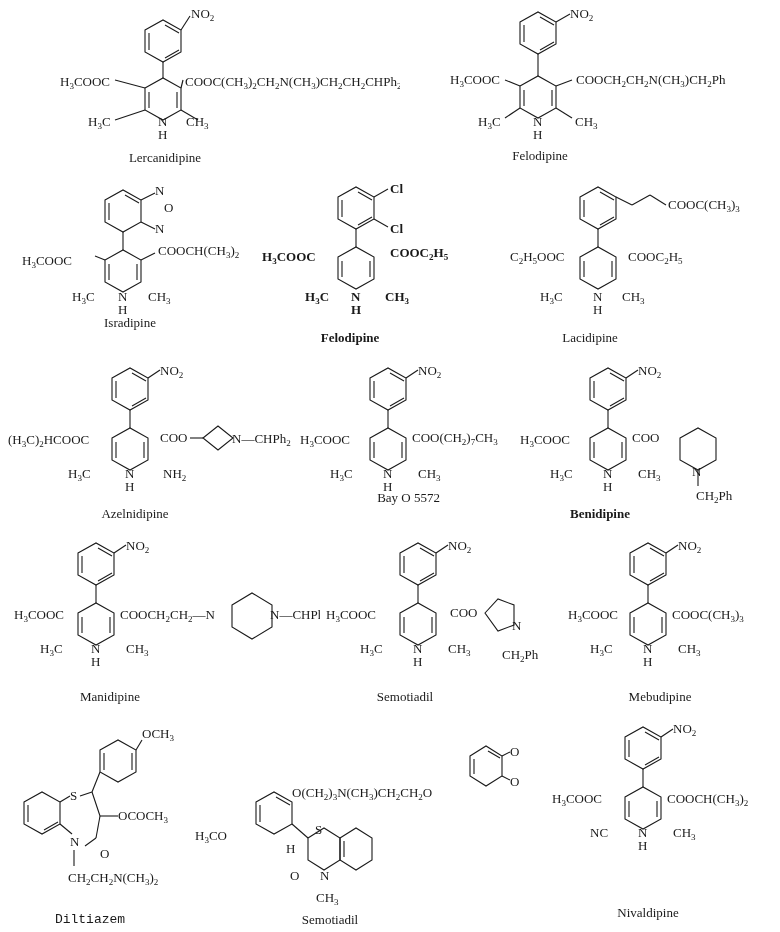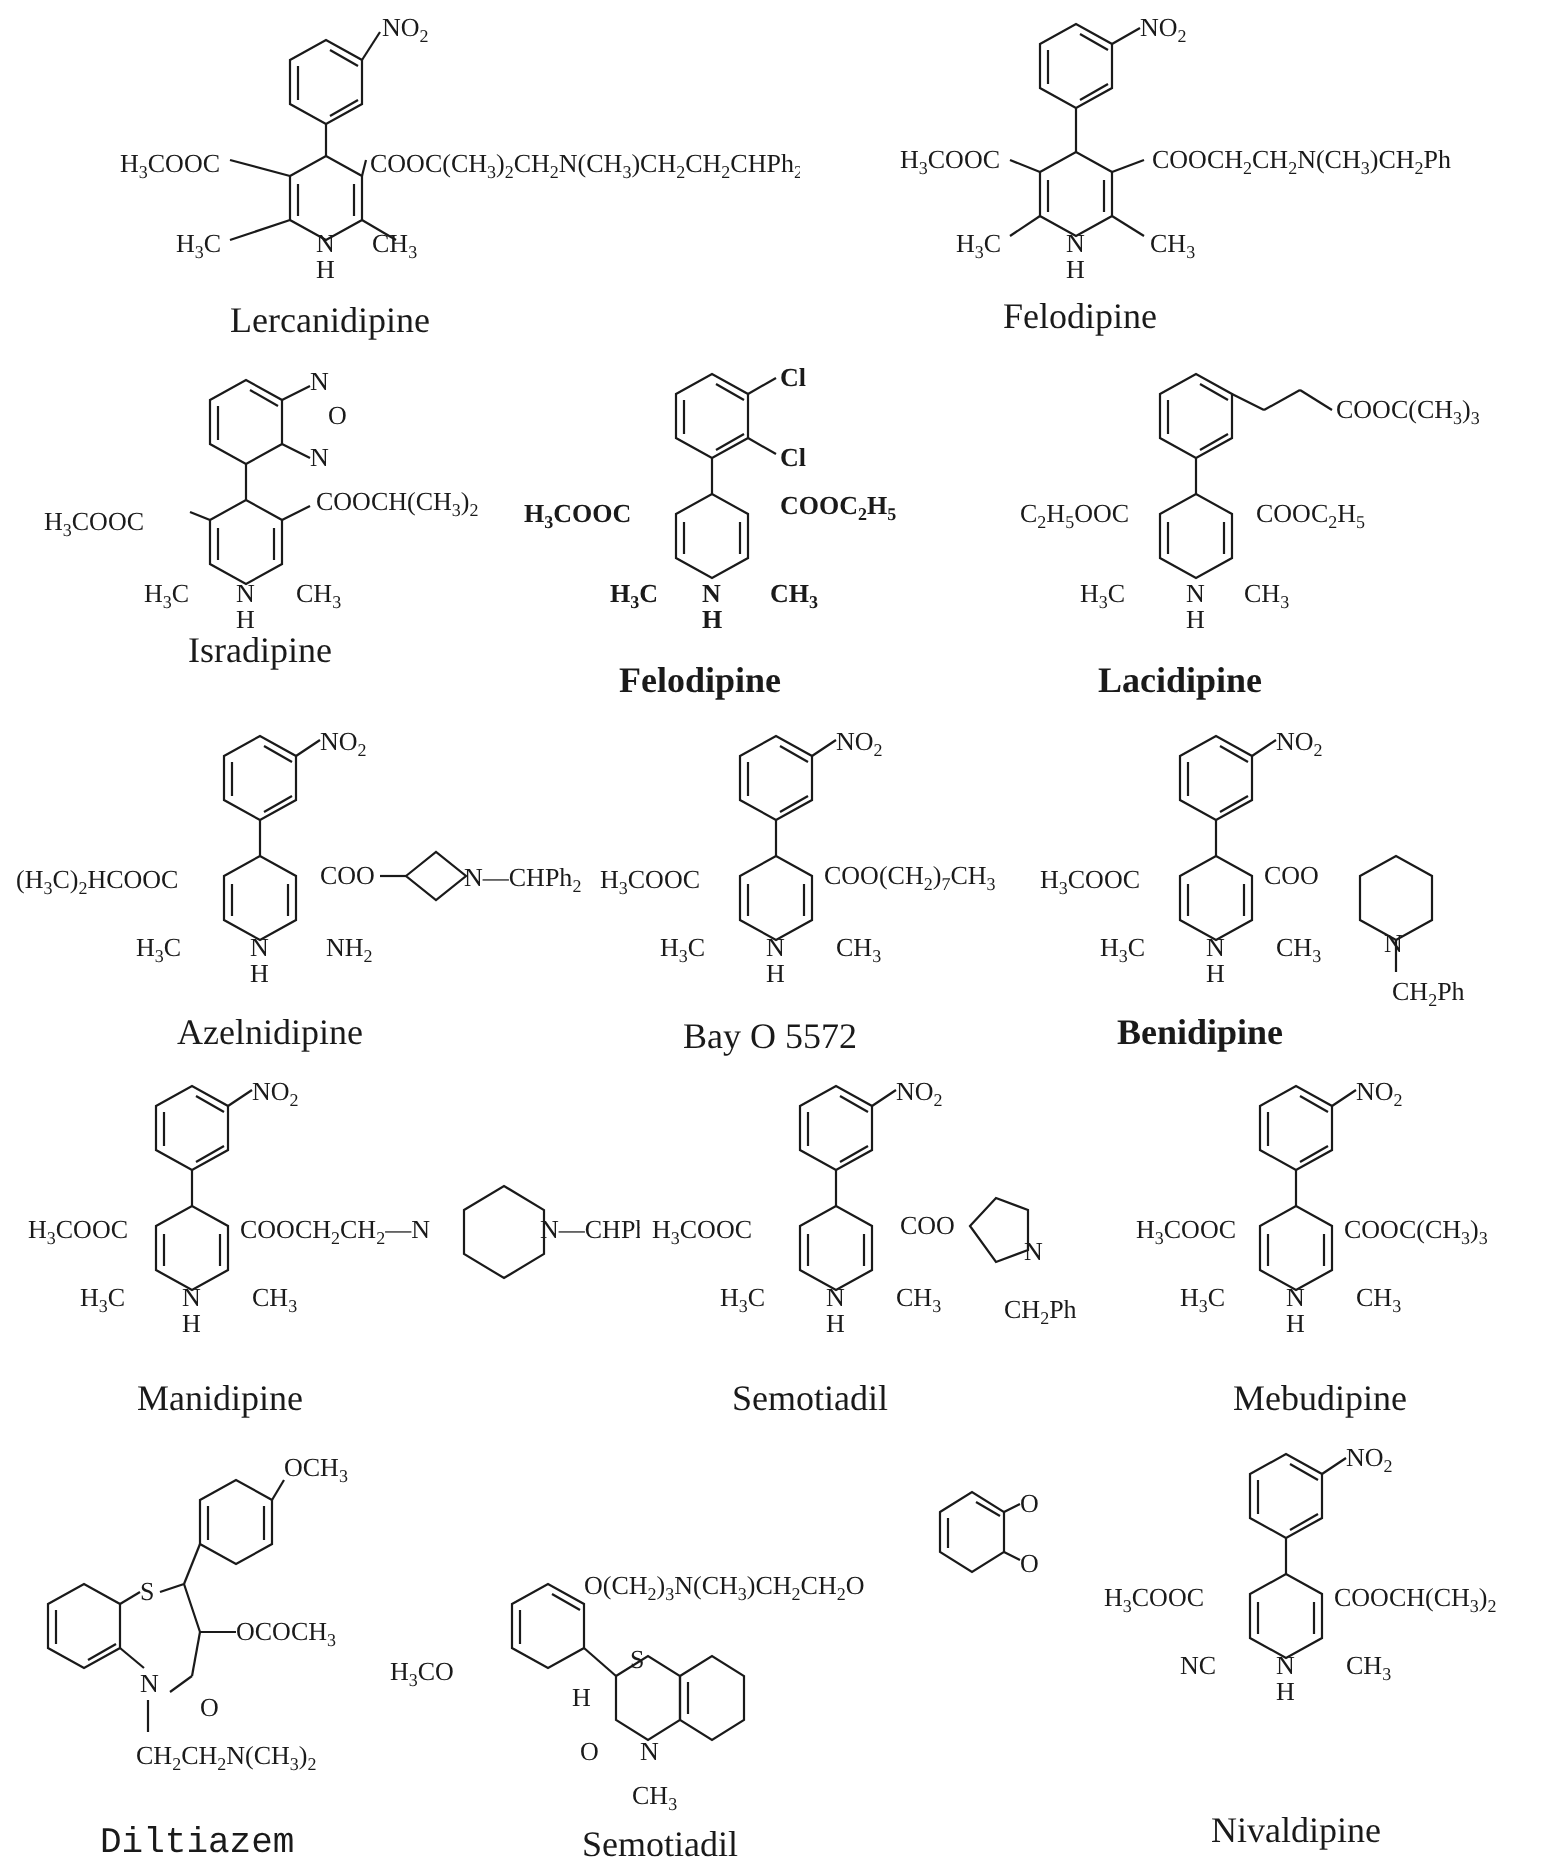--- a/index.html
+++ b/index.html
@@ -1,21 +1,21 @@
 <!DOCTYPE html>
 <html><head>
 <meta charset="utf-8">
 <style>
   html,body{margin:0;padding:0;background:#ffffff;}
   body{width:780px;height:932px;position:relative;overflow:hidden;font-family:"Liberation Serif","DejaVu Serif",serif;color:#1a1a1a;}
   .cell{position:absolute;}
   svg{position:absolute;left:0;top:0;}
   svg text{font-family:"Liberation Serif","DejaVu Serif",serif;font-size:13px;fill:#1a1a1a;}
   svg line, svg polyline, svg polygon, svg path, svg circle{stroke:#1a1a1a;stroke-width:1.1;fill:none;}
-  .caption{position:absolute;font-size:18px;text-align:center;}
+  .caption{position:absolute;font-size:13px;text-align:center;}
 </style>
 </head>
 <body>
 
 <div class="cell" style="left:0;top:0;width:400px;height:175px;">
   <svg width="400" height="175">
     <polygon points="145,30 163,20 181,30 181,52 163,62 145,52"></polygon>
     <line x1="149" y1="33" x2="149" y2="50"></line>
       <line x1="165" y1="25" x2="179" y2="33"></line>
       <line x1="165" y1="58" x2="179" y2="50"></line>
@@ -129,21 +129,21 @@
     <line x1="74" y1="86" x2="74" y2="102"></line>
       <line x1="102" y1="86" x2="102" y2="102"></line>
     <text x="158" y="34">COOC(CH<tspan font-size="9" dy="3">3</tspan><tspan dy="-3">)</tspan><tspan font-size="9" dy="3">3</tspan></text>
     <text x="0" y="86">C<tspan font-size="9" dy="3">2</tspan><tspan dy="-3">H</tspan><tspan font-size="9" dy="3">5</tspan><tspan dy="-3">OOC</tspan></text>
     <text x="118" y="86">COOC<tspan font-size="9" dy="3">2</tspan><tspan dy="-3">H</tspan><tspan font-size="9" dy="3">5</tspan></text>
     <text x="30" y="126">H<tspan font-size="9" dy="3">3</tspan><tspan dy="-3">C</tspan></text>
     <text x="112" y="126">CH<tspan font-size="9" dy="3">3</tspan></text>
     <text x="83" y="126">N</text>
       <text x="83" y="139">H</text>
   </svg>
-  <div class="caption" style="left:30px;top:155px;width:100px;font-weight:bold;">Lacidipine</div>
+  <div class="caption" style="left:30px;top:155px;width:100px;">Lacidipine</div>
 </div>
 
 <div class="cell" style="left:0;top:360px;width:300px;height:165px;">
   <svg width="300" height="165">
     <polygon points="112,18 130,8 148,18 148,40 130,50 112,40"></polygon>
     <line x1="116" y1="21" x2="116" y2="38"></line>
       <line x1="132" y1="13" x2="146" y2="21"></line>
       <line x1="132" y1="46" x2="146" y2="38"></line>
     <line x1="148" y1="18" x2="160" y2="10"></line>
     <line x1="130" y1="50" x2="130" y2="68"></line>
@@ -176,21 +176,21 @@
     <line x1="74" y1="82" x2="74" y2="98"></line>
       <line x1="102" y1="82" x2="102" y2="98"></line>
     <text x="118" y="15">NO<tspan font-size="9" dy="3">2</tspan></text>
     <text x="0" y="84">H<tspan font-size="9" dy="3">3</tspan><tspan dy="-3">COOC</tspan></text>
     <text x="112" y="82">COO(CH<tspan font-size="9" dy="3">2</tspan><tspan dy="-3">)</tspan><tspan font-size="9" dy="3">7</tspan><tspan dy="-3">CH</tspan><tspan font-size="9" dy="3">3</tspan></text>
     <text x="30" y="118">H<tspan font-size="9" dy="3">3</tspan><tspan dy="-3">C</tspan></text>
     <text x="118" y="118">CH<tspan font-size="9" dy="3">3</tspan></text>
     <text x="83" y="118">N</text>
       <text x="83" y="131">H</text>
   </svg>
-  <div class="caption" style="left:30px;top:148px;width:110px;">Bay O 5572</div>
+  <div class="caption" style="left:30px;top:130px;width:110px;text-align:right;">Bay O 5572</div>
 </div>
 
 <div class="cell" style="left:520px;top:360px;width:260px;height:165px;">
   <svg width="260" height="165">
     <polygon points="70,18 88,8 106,18 106,40 88,50 70,40"></polygon>
     <line x1="74" y1="21" x2="74" y2="38"></line>
       <line x1="90" y1="13" x2="104" y2="21"></line>
       <line x1="90" y1="46" x2="104" y2="38"></line>
     <line x1="106" y1="18" x2="118" y2="10"></line>
     <line x1="88" y1="50" x2="88" y2="68"></line>

